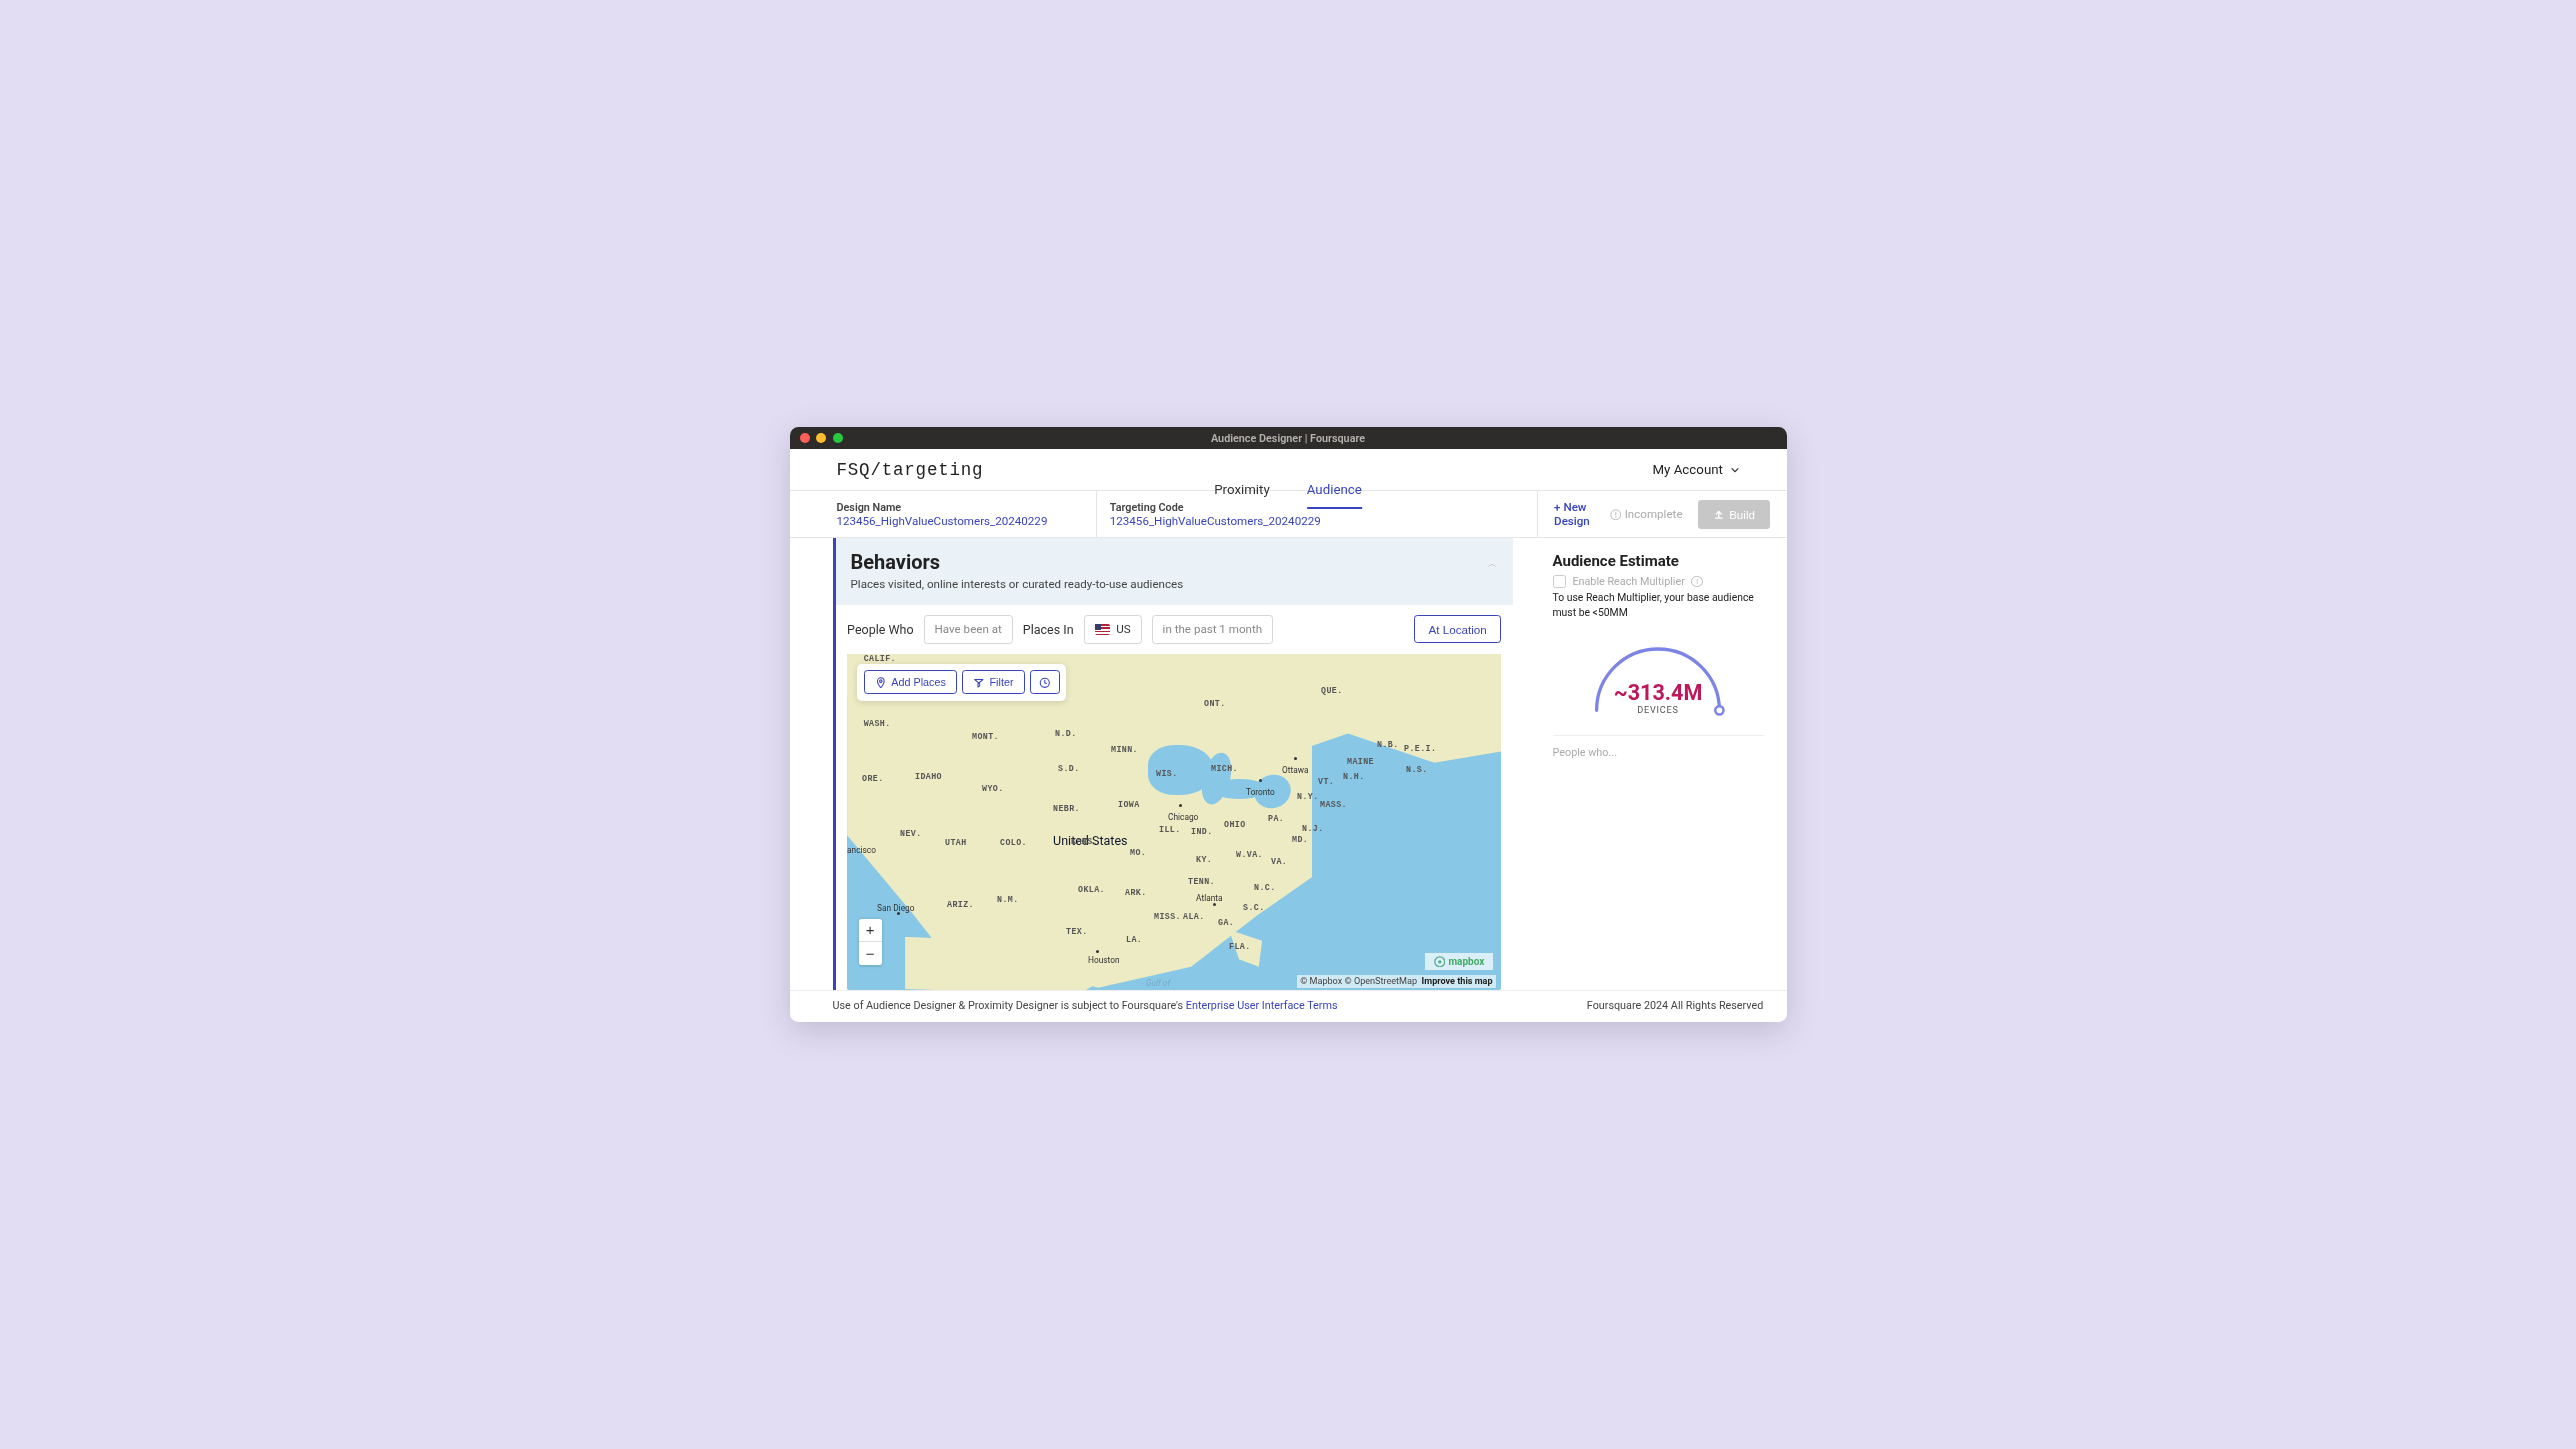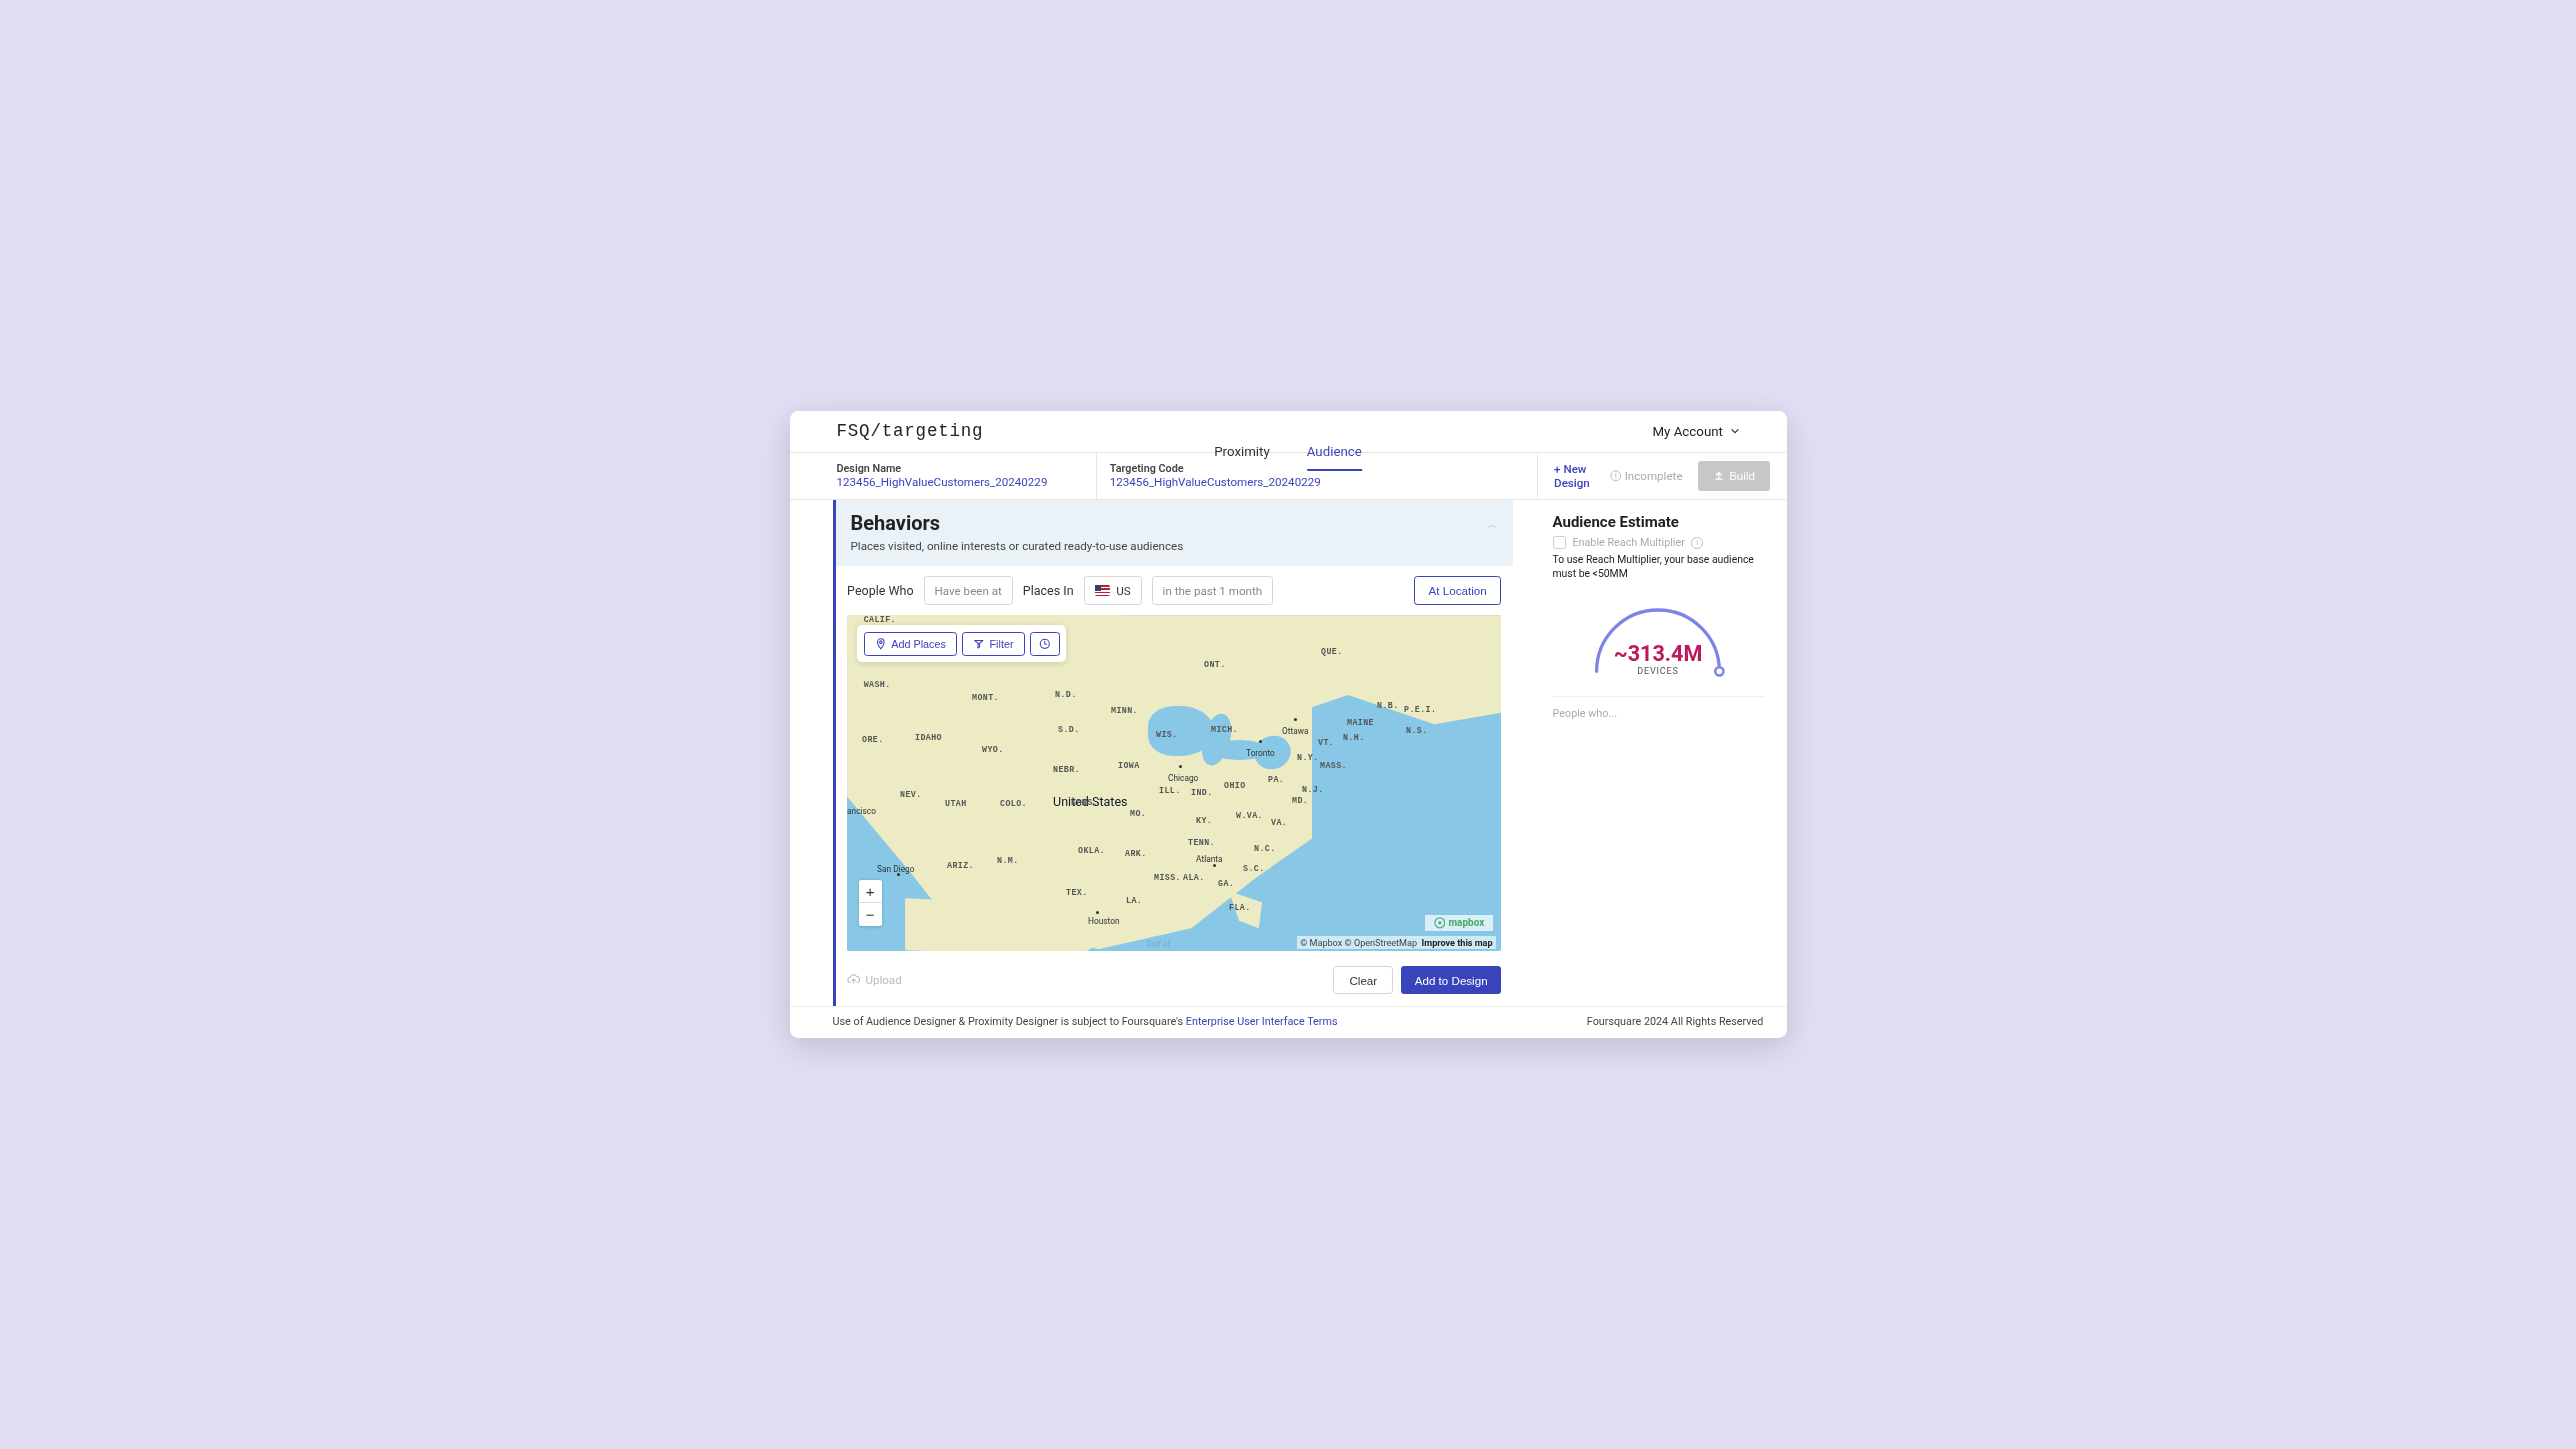--- a/index.html
+++ b/index.html
@@ -315,20 +315,28 @@
     font-size: 10.8px;
     color: #444;
   }
   .footer a { color: #3944bc; text-decoration: none; }
   .footer .copyright { margin-left: auto; margin-right: 6.6px;}
 </style>
 </head>
 <body>
 
 <div class="window">
+  <div class="titlebar">
+    <div class="traffic">
+      <div class="traffic-light tl-red"></div>
+      <div class="traffic-light tl-yellow"></div>
+      <div class="traffic-light tl-green"></div>
+    </div>
+    <div class="titlebar-title">Audience Designer | Foursquare</div>
+  </div>
 
   <div class="header" style="position:relative;">
     <div class="logo">FSQ/targeting</div>
     <div class="tabs">
       <div class="tab">Proximity</div>
       <div class="tab active">Audience</div>
     </div>
     <div class="account">
       <span>My Account</span>
       <svg width="10" height="10" viewBox="0 0 12 12">
@@ -508,30 +516,20 @@
             <span>mapbox</span>
           </div>
           <div class="attrib">
             <span>© Mapbox</span>
             <span>© OpenStreetMap</span>&nbsp;
             <span class="improve">Improve this map</span>
           </div>
         </div>
       </div>
 
-      <div class="actions-row">
-        <span class="upload">
-          <svg width="13.3" height="11.6" viewBox="0 0 16 14">
-              <path d="M4 10a3 3 0 010-6 4 4 0 017.5-1A3 3 0 1112 10M8 11V6m-2 2l2-2 2 2" stroke="#bbb" stroke-width="1.3" fill="none" stroke-linecap="round"></path>
-            </svg>
-          <span>Upload</span>
-        </span>
-        <button class="clear-btn">Clear</button>
-        <button class="add-design-btn">Add to Design</button>
-      </div>
     </div>
 
     <div class="right-col">
       <h3>Audience Estimate</h3>
       <div class="reach-row">
         <div class="checkbox"></div>
         <span class="reach-label">Enable Reach Multiplier</span>
         <span class="info-icon">i</span>
       </div>
       <p class="reach-note">To use Reach Multiplier, your base audience must be &lt;50MM</p>

